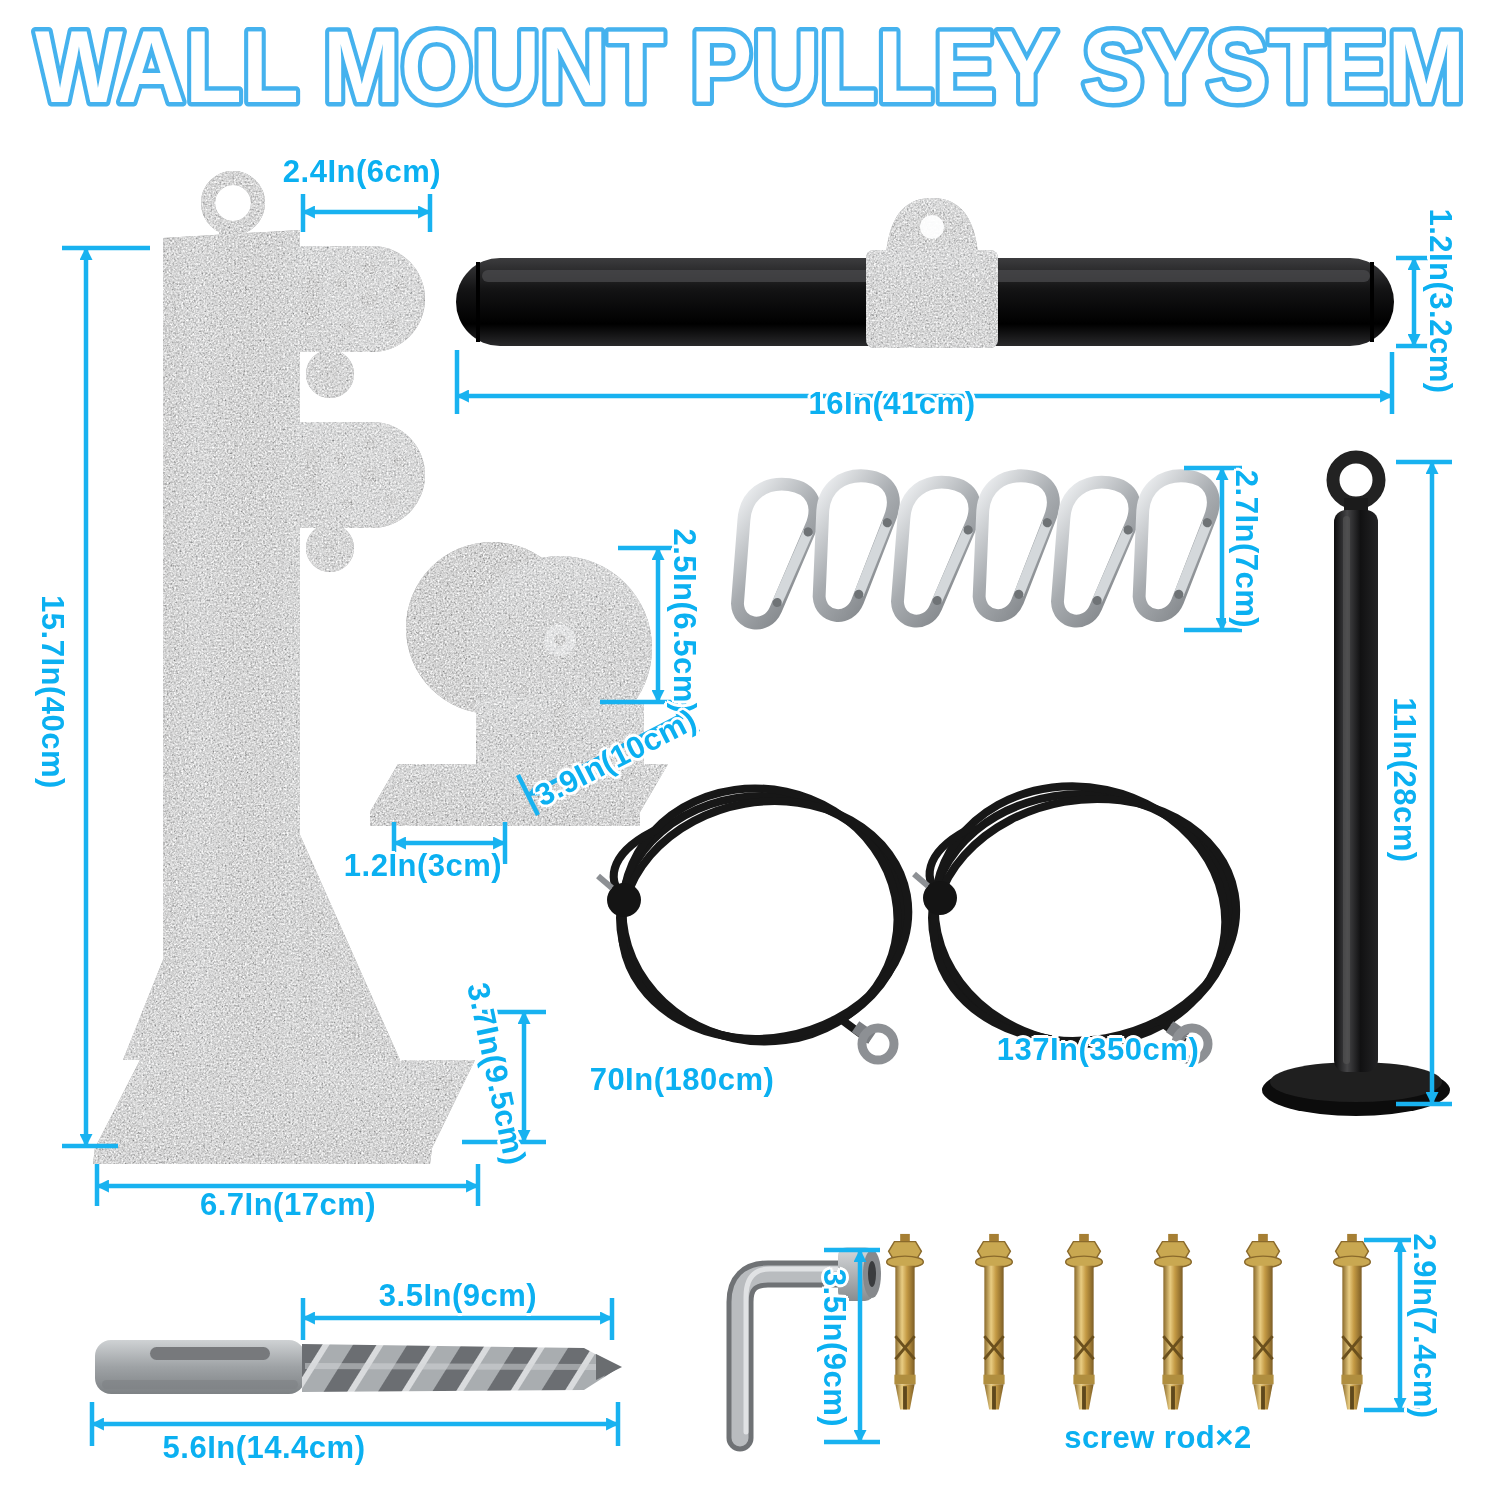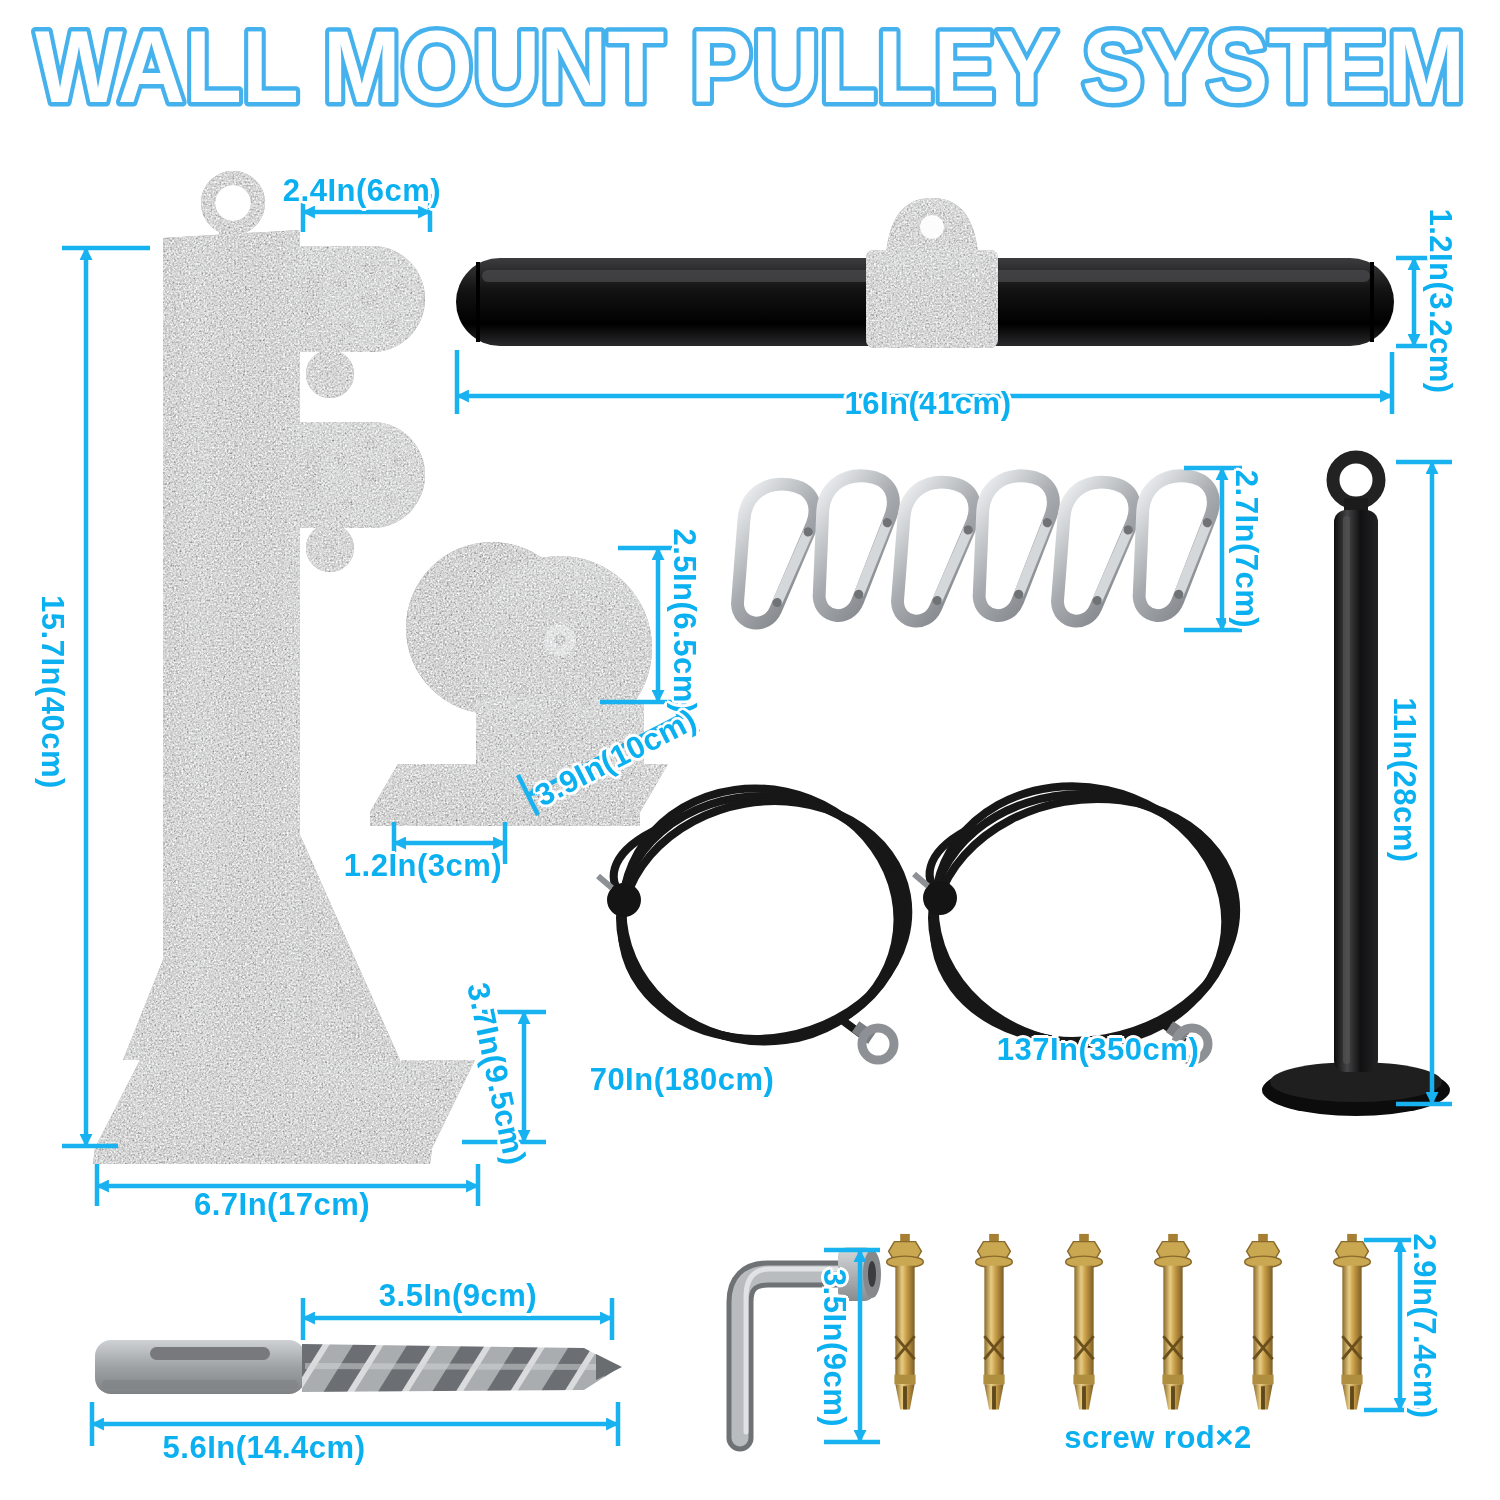--- a/index.html
+++ b/index.html
@@ -347,26 +347,26 @@
     <g>
       <line x1="1400" y1="1240" x2="1400" y2="1410" marker-start="url(#arr)" marker-end="url(#arr)"></line>
       <line x1="1364" y1="1240" x2="1420" y2="1240"></line>
           <line x1="1364" y1="1410" x2="1420" y2="1410"></line>
     </g>
   </g>
 
   <text x="750" y="102" text-anchor="middle" font-family="'Liberation Sans',sans-serif" font-size="102" font-weight="bold" fill="#ffffff" stroke="#45b2ee" stroke-width="9" stroke-linejoin="round" paint-order="stroke" textLength="1430" lengthAdjust="spacingAndGlyphs">WALL MOUNT PULLEY SYSTEM</text>
 </svg>
 
-<div class="dim" style="left:362px;top:191px">2.4In(6cm)</div>
+<div class="dim" style="left:362px;top:172px">2.4In(6cm)</div>
 <div class="dim r90" style="left:52px;top:692px">15.7In(40cm)</div>
 <div class="dim" style="left:496px;top:1074px;transform:translate(-50%,-50%) rotate(78deg)">3.7In(9.5cm)</div>
-<div class="dim" style="left:282px;top:1205px">6.7In(17cm)</div>
-
-<div class="dim" style="left:928px;top:404px">16In(41cm)</div>
+<div class="dim" style="left:288px;top:1205px">6.7In(17cm)</div>
+
+<div class="dim" style="left:892px;top:404px">16In(41cm)</div>
 <div class="dim r90" style="left:1440px;top:301px">1.2In(3.2cm)</div>
 
 <div class="dim r90" style="left:1246px;top:549px">2.7In(7cm)</div>
 
 <div class="dim r90" style="left:684px;top:621px">2.5In(6.5cm)</div>
 <div class="dim" style="left:616px;top:758px;transform:translate(-50%,-50%) rotate(-27deg)">3.9In(10cm)</div>
 <div class="dim" style="left:423px;top:866px">1.2In(3cm)</div>
 
 <div class="dim r90" style="left:1404px;top:780px">11In(28cm)</div>
 

